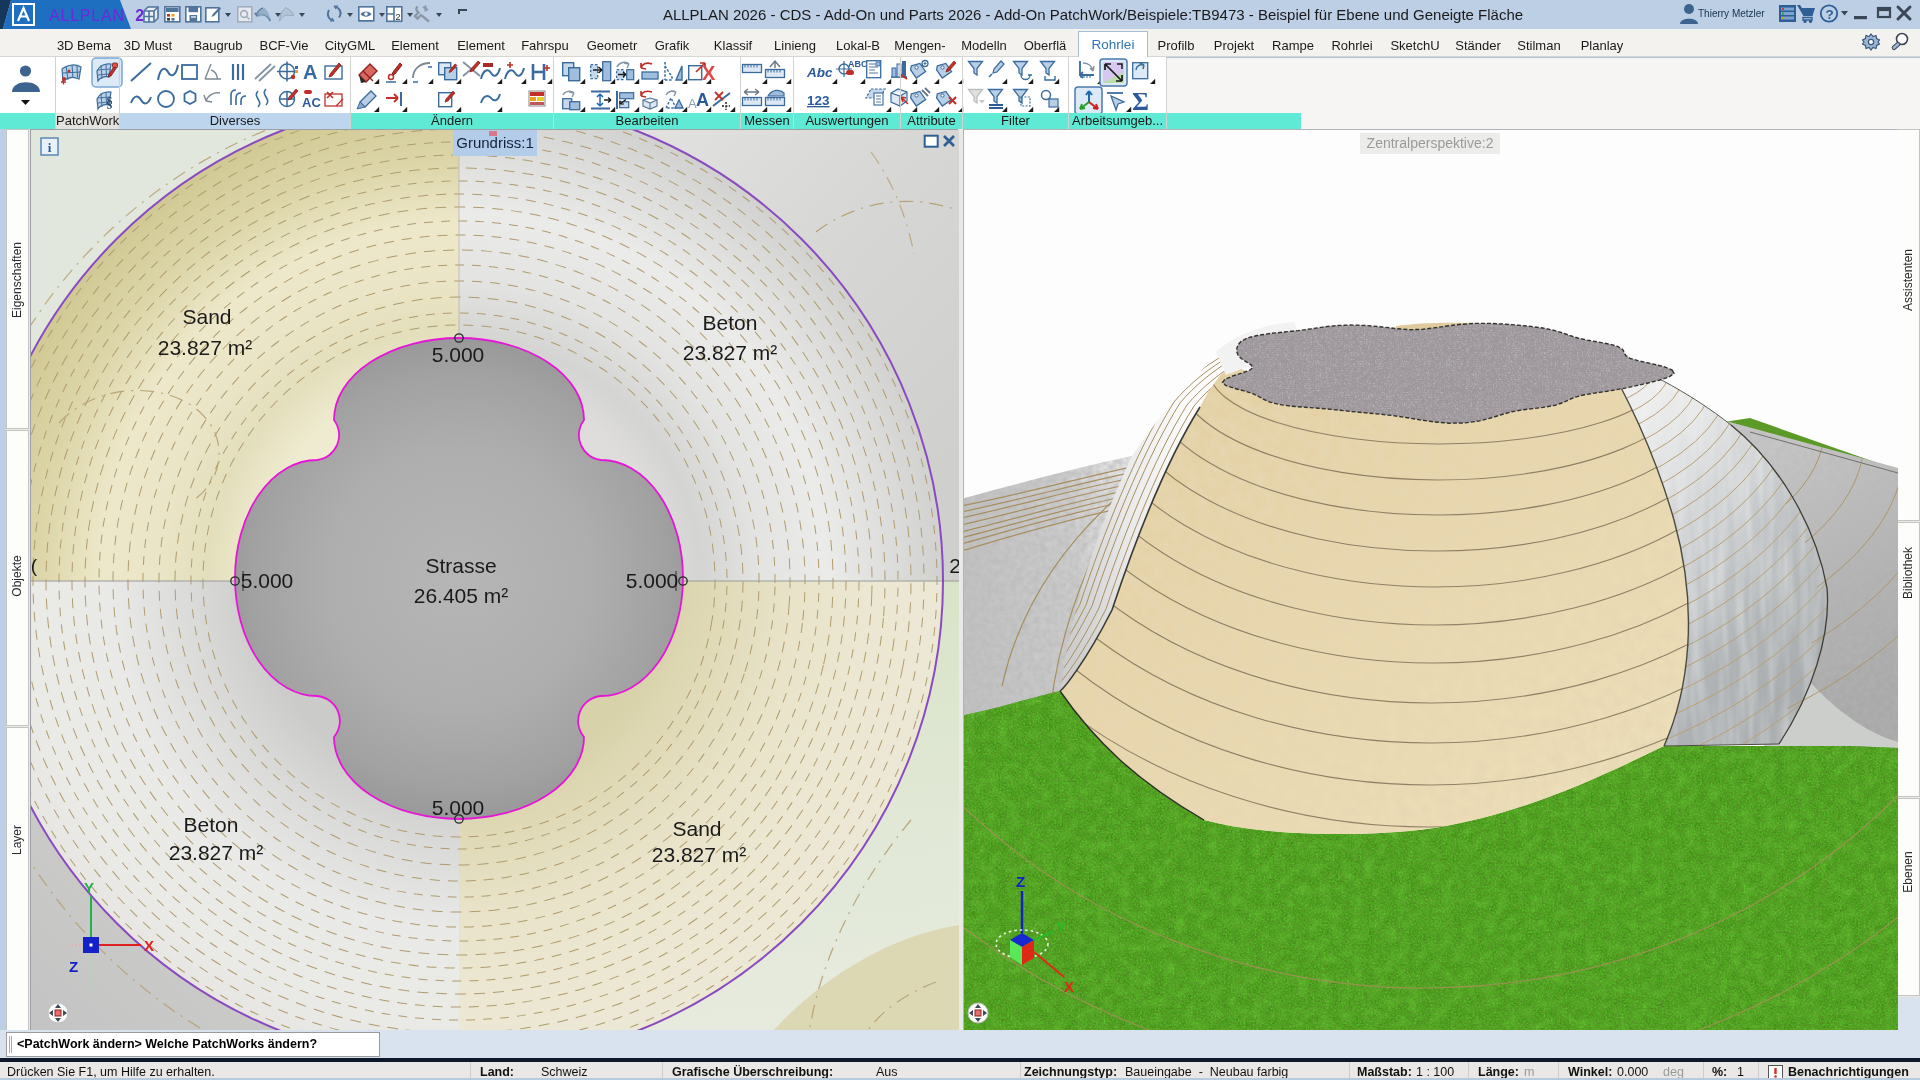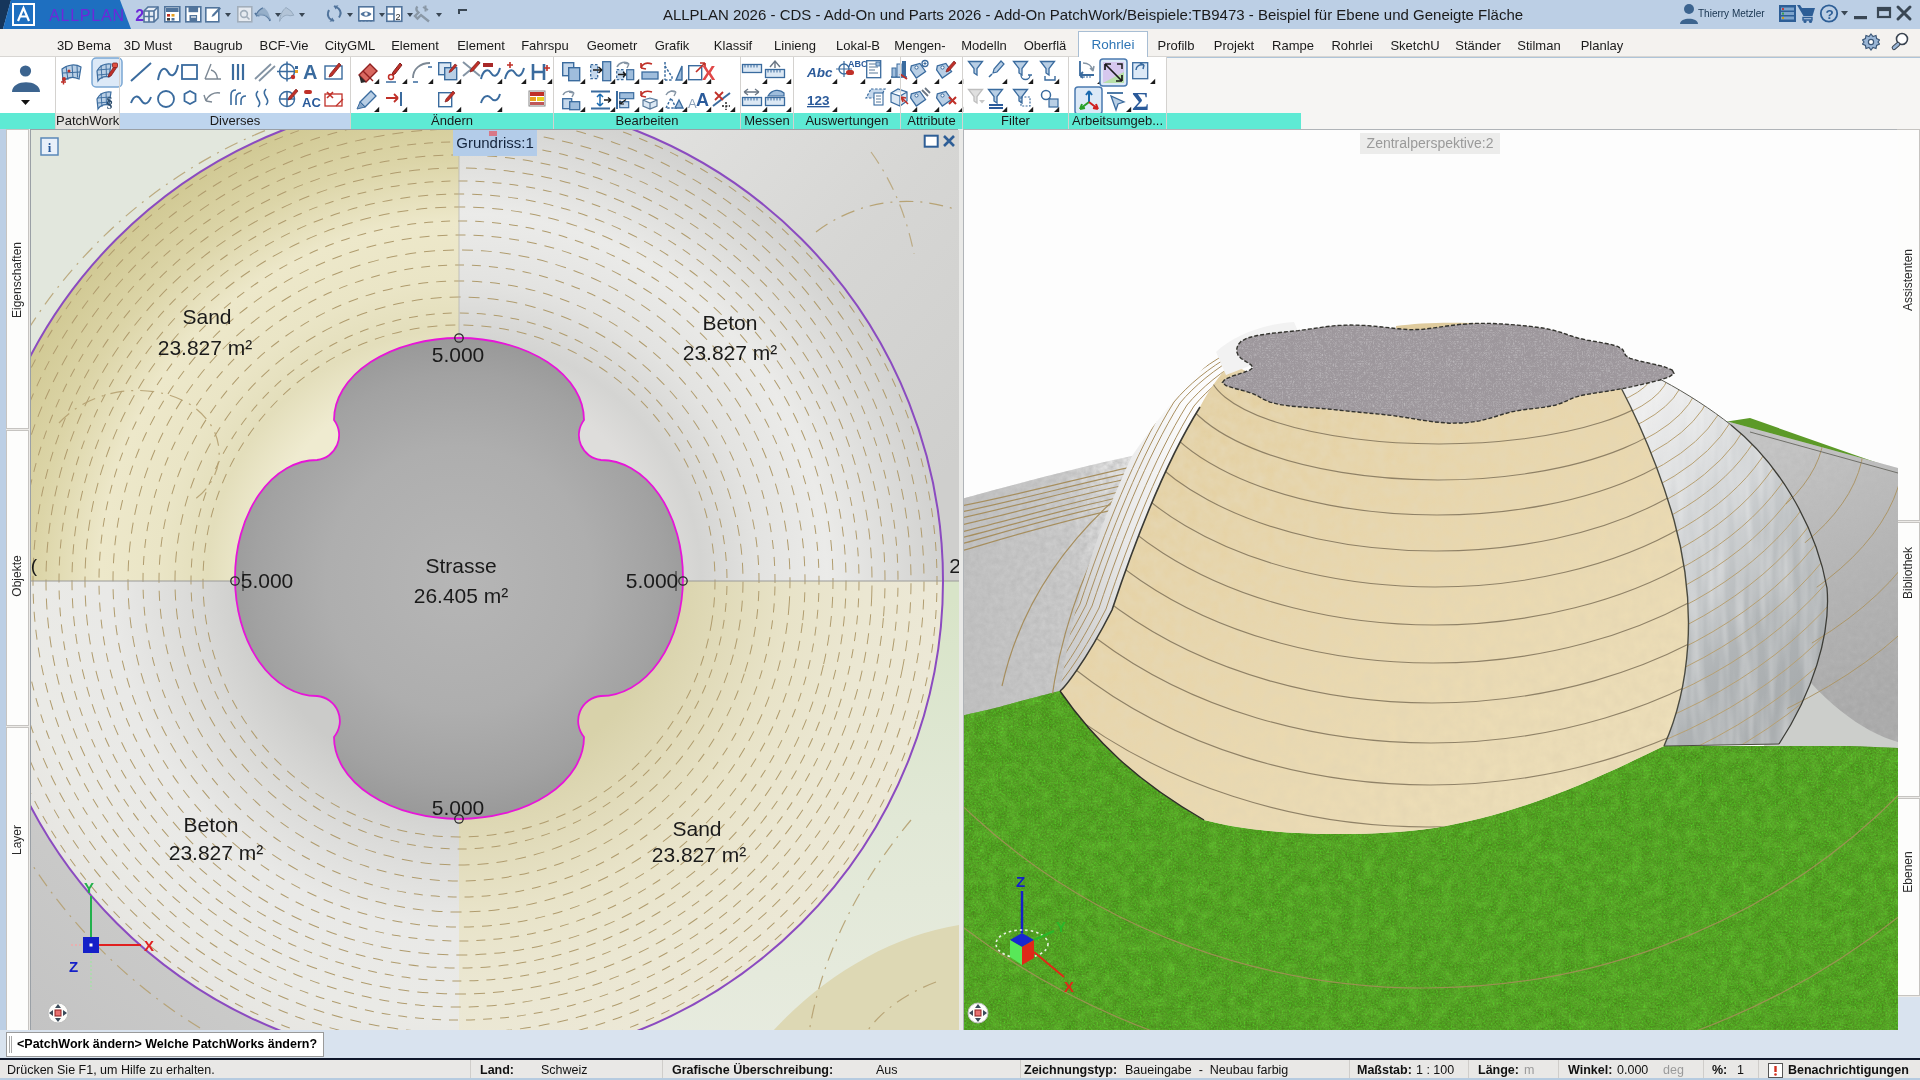--- a/index.html
+++ b/index.html
@@ -16,22 +16,22 @@
 .glabel{position:absolute;top:0;height:16px;line-height:15px;font-size:13px;color:#1a1a1a;text-align:center}
 .gsep{position:absolute;top:57px;height:72px;width:1px;background:#d4d2cf}
 #mainarea{position:absolute;left:0;top:129px;width:1920px;height:903px;background:#e9e9e7}
 #leftbar{position:absolute;left:0;top:129px;width:30px;height:903px;background:#eceae7}
 #rightbar{position:absolute;left:1897px;top:129px;width:23px;height:903px;background:#eceae7}
 .vtab{position:absolute;background:#fdfdfc;border:1px solid #c6c4c1}
 .vtxt{color:#2a2a2a;font-size:12px;white-space:nowrap;transform:rotate(-90deg);transform-origin:center}
 #vpL{position:absolute;left:30px;top:129px;width:928px;height:903px;border:1px solid #9aa0a6;background:#e8e8e8}
 #vpR{position:absolute;left:963px;top:129px;width:934px;height:903px;border:1px solid #b0b4b8;background:#fff}
 #promptbar{position:absolute;left:0;top:1030px;width:1920px;height:28px;background:#d9e3ef}
-#promptbox{position:absolute;left:6px;top:1032px;width:318px;height:25px;background:#fff;border:1px solid #9a9a9a;font-size:12.5px;font-weight:bold;color:#000;line-height:23px;padding-left:10px;white-space:nowrap;overflow:hidden}
-#statusbar{position:absolute;left:0;top:1058px;width:1920px;height:20px;background:#e9e8e6;border-top:2px solid #0f172a;font-size:12.5px;color:#111}
+#promptbox{position:absolute;left:6px;top:1032px;width:374px;height:25px;background:#fff;border:1px solid #9a9a9a;font-size:12.5px;font-weight:bold;color:#000;line-height:23px;padding-left:10px;white-space:nowrap;overflow:hidden}
+#statusbar{position:absolute;left:0;top:1058px;width:1920px;height:20px;background:#e9e8e6;border-top:4px solid #0f172a;font-size:12.5px;color:#111}
 .st{position:absolute;top:1px;height:18px;line-height:18px;white-space:nowrap}
 .stsep{position:absolute;top:0;height:20px;width:1px;background:#cfcdca}
 #botstrip{position:absolute;left:0;top:1078px;width:1920px;height:2px;background:#b6cbe0}
 .b{font-weight:bold}
 .gray{color:#9a9a9a}
 </style></head>
 <body>
 <div id="titlebar"></div>
 <svg id="logo" class="abs" width="132" height="29" viewBox="0 0 132 29">
  <polygon points="0,0 11,0 3,29 0,29" fill="#16365c"></polygon>

